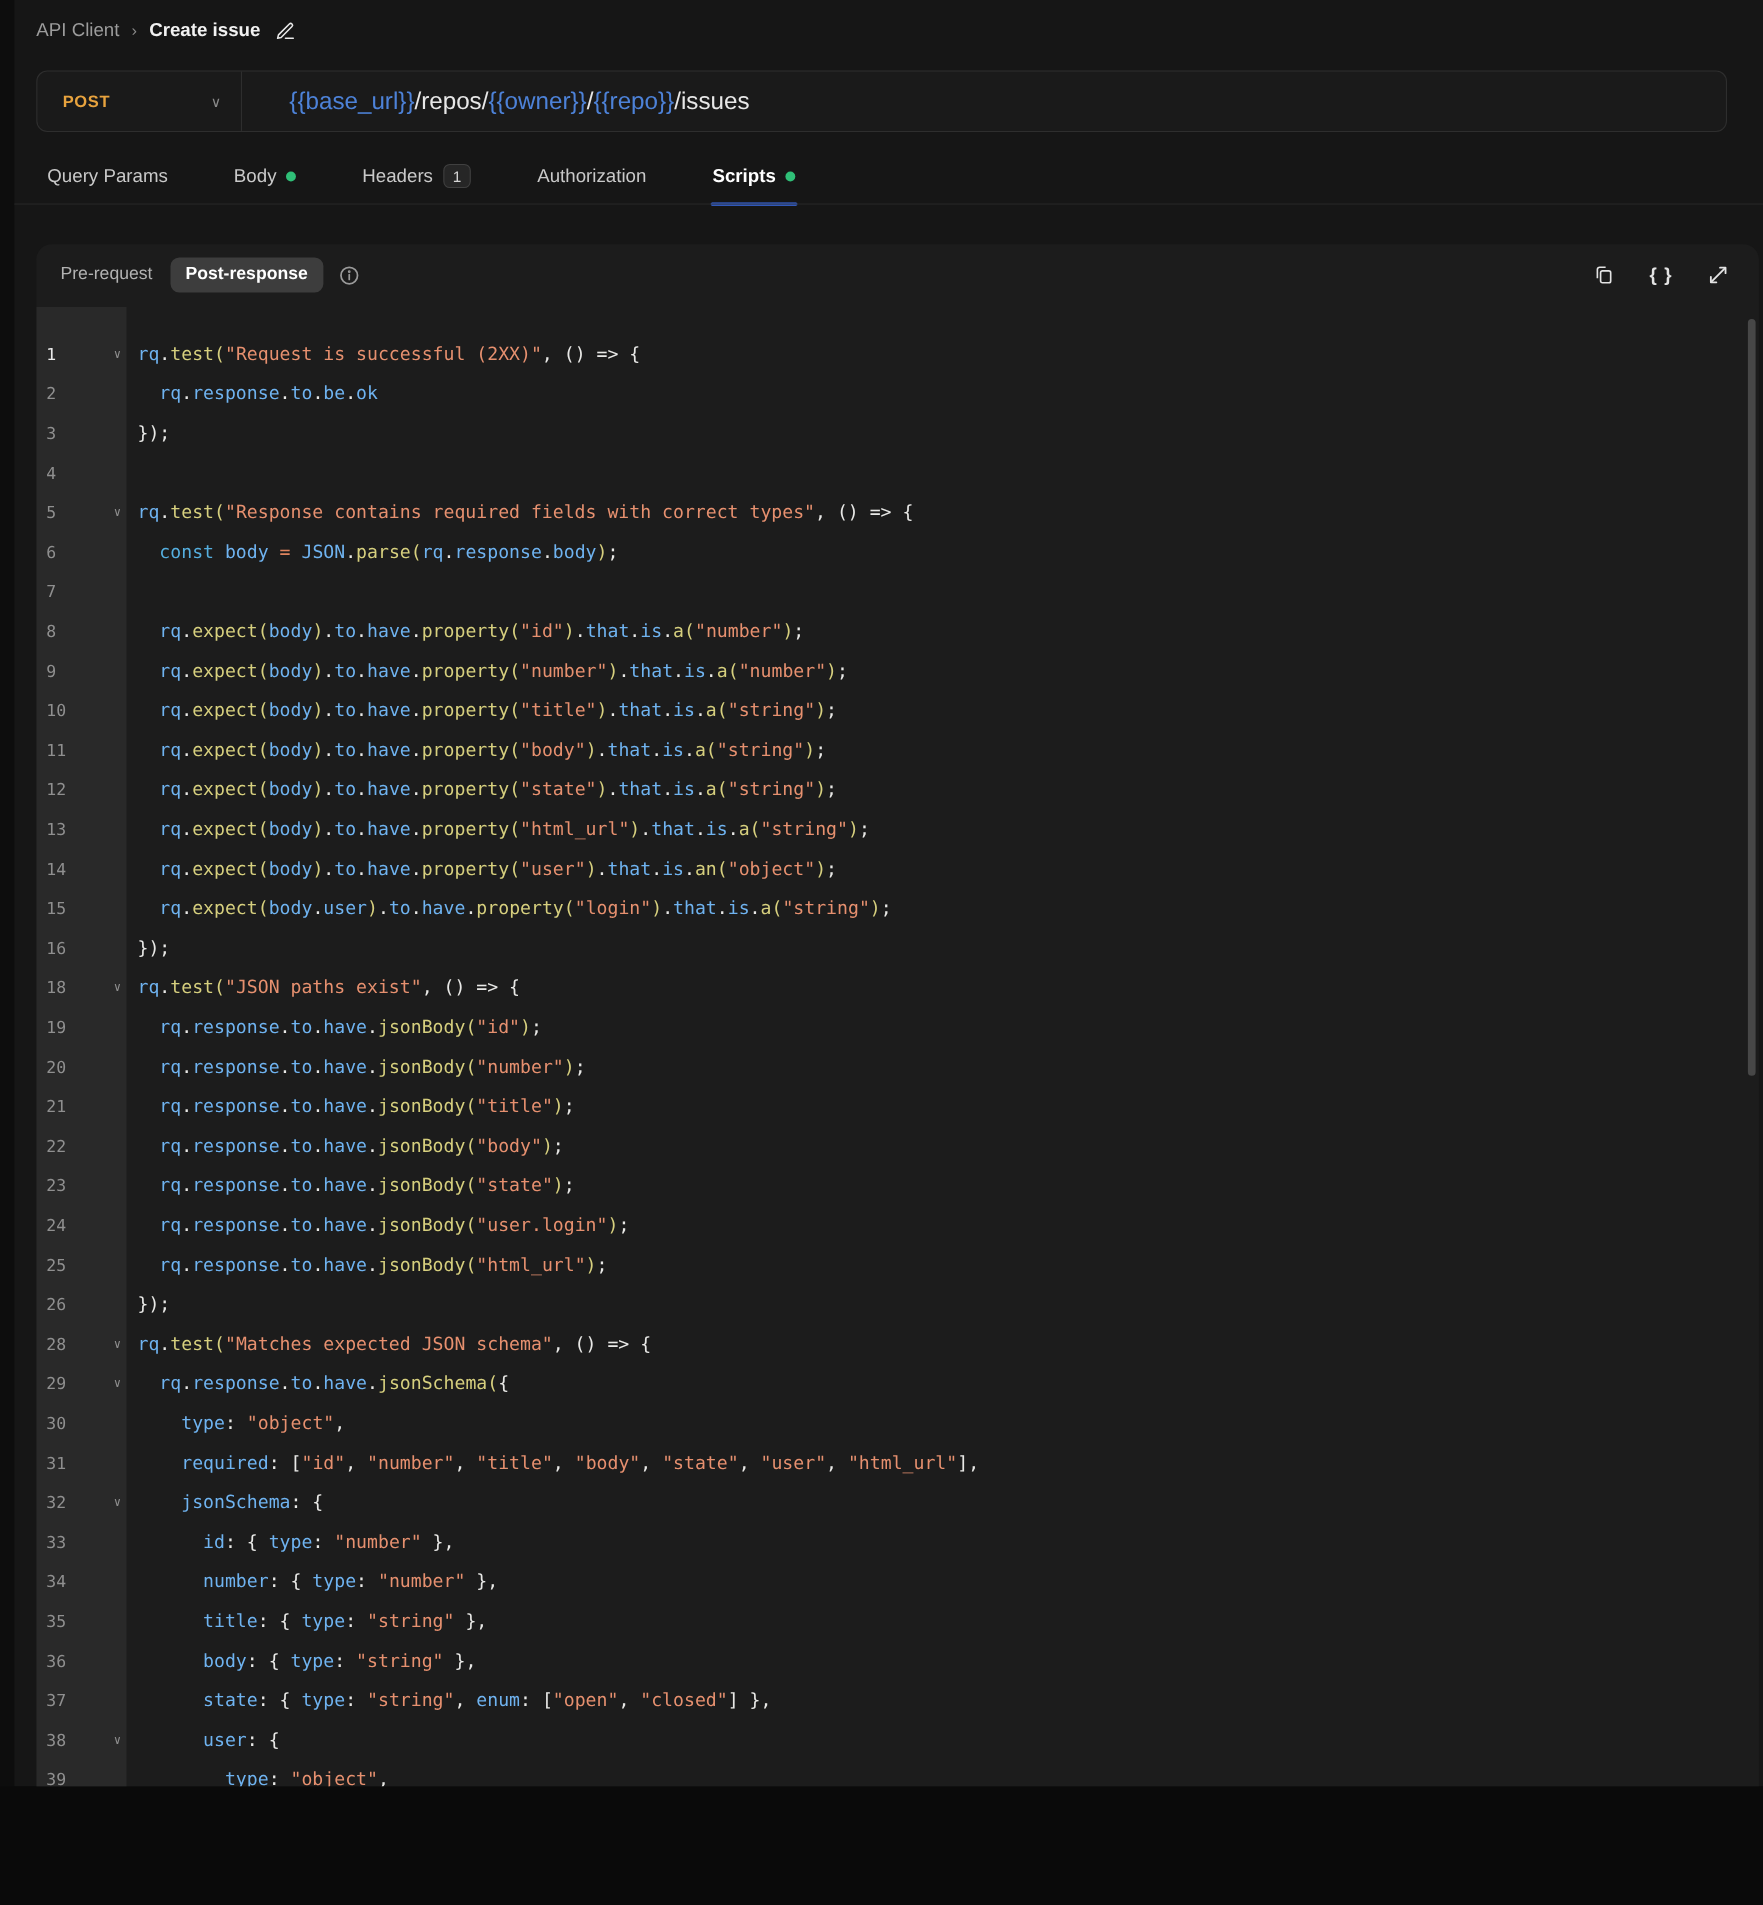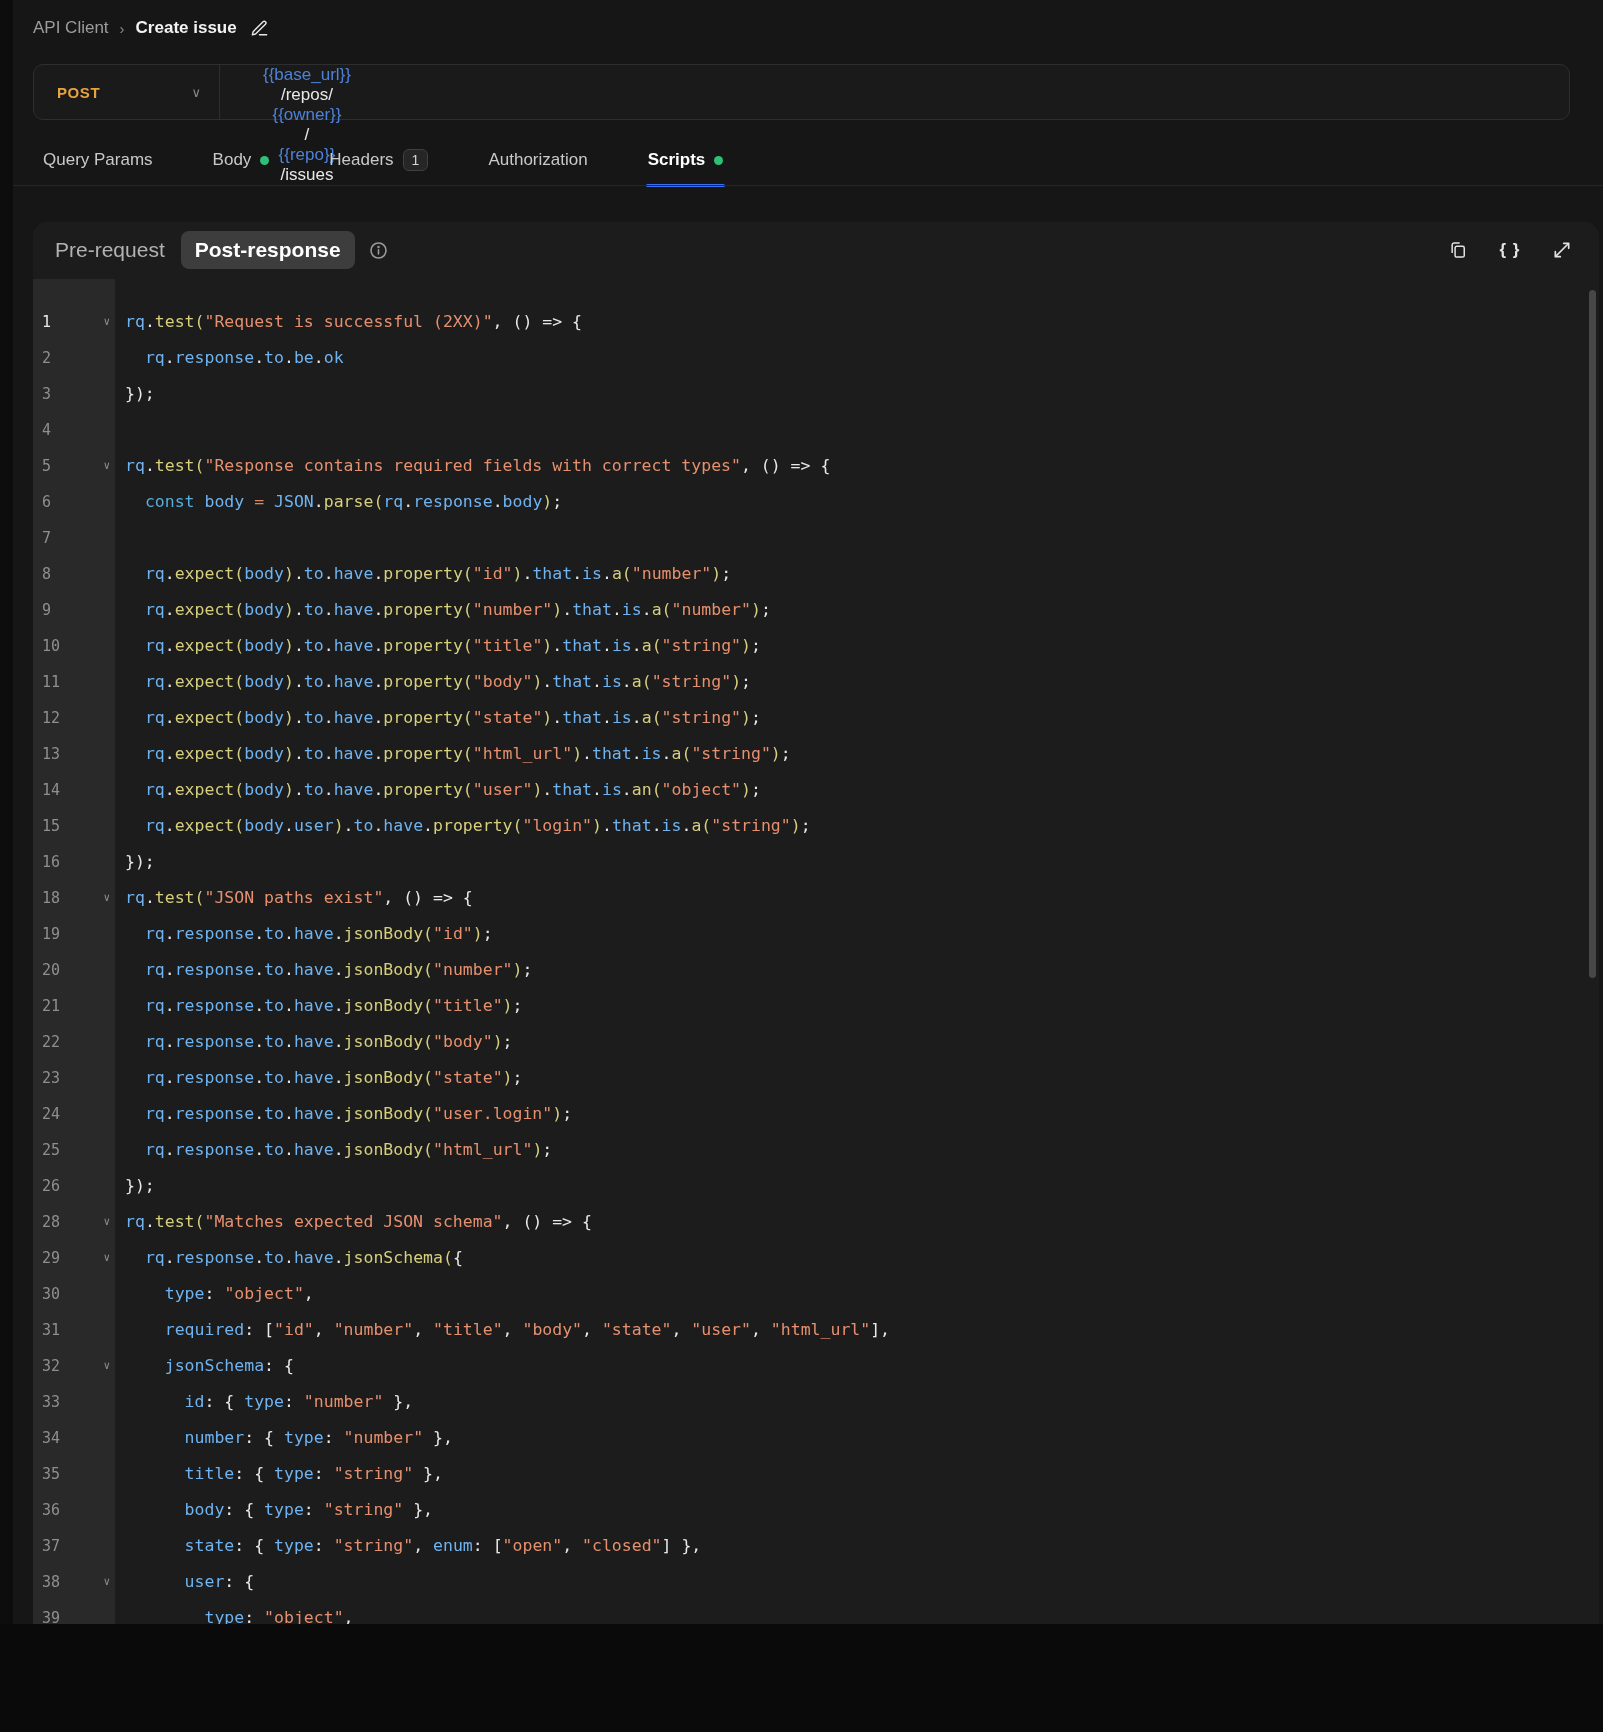--- a/index.html
+++ b/index.html
@@ -13,40 +13,40 @@
   .crumb-sep{color:#8a8a8a;font-size:15px;}
   .crumb-cur{color:#f2f2f2;font-weight:700;}
   .pencil{width:19px;height:19px;margin-left:2px;}
 
   
   .url-row{position:absolute;left:33px;top:64px;right:33px;height:54px;background:#1a1a1a;
            border:1px solid #2e2e2e;border-radius:10px;display:flex;align-items:stretch;gap:20px;}
   .method{width:162px;display:flex;align-items:center;padding-left:23px;border-right:1px solid #2e2e2e;}
   .method-label{color:var(--c-method_orange);font-weight:700;font-size:15px;letter-spacing:.6px;}
   .method-chev{color:#8a8a8a;font-size:13px;margin-left:auto;margin-right:18px;}
-  .url{display:flex;align-items:center;padding-left:23px;font-size:17px;white-space:pre;flex-direction:column;}
+  .url{display:flex;align-items:center;padding-left:23px;font-size:22px;white-space:pre;}
   .seg-var{color:var(--c-url_variable_blue);}
   .seg-plain{color:#e8e8e8;}
 
   
   .tabs{position:absolute;left:43px;top:134px;height:52px;display:flex;gap:60px;font-size:17px;}
   .tab{display:flex;align-items:center;gap:9px;color:#c9c9c9;position:relative;height:100%;text-align:right;}
   .tab.active{color:#ffffff;font-weight:700;}
   .tab.active::after{content:"";position:absolute;left:-2px;right:-2px;bottom:-1px;height:3px;
                      background:var(--c-accent_blue);border-radius:2px;}
   .dot{width:9px;height:9px;border-radius:50%;background:var(--c-green_dot);}
   .badge{font-size:14px;color:#d4d4d4;background:#262626;border:1px solid #404040;border-radius:6px;
          padding:1px 8px;line-height:18px;}
   .tabs-border{position:absolute;left:13px;right:0;top:185px;height:1px;background:#262626;}
 
   
   .panel{position:absolute;left:33px;top:222px;width:1566px;height:1510px;background:#1c1c1c;
          border-radius:14px 14px 0 0;}
   .panel-head{height:56px;display:flex;align-items:center;padding:0 26px 0 22px;}
-  .ed-tab{color:#b2b2b2;font-size:21px;}
+  .ed-tab{color:#b2b2b2;font-size:16px;}
   .ed-tab.pill{color:#ffffff;font-weight:700;background:#3d3d3d;border-radius:8px;padding:7px 14px;margin-left:16px;}
   .info{margin-left:14px;display:flex;align-items:center;}
   .head-icons{margin-left:auto;display:flex;align-items:center;gap:30px;}
   .hicon{width:22px;height:22px;display:flex;align-items:center;justify-content:center;color:#e3e3e3;}
   .braces-glyph{font-size:17px;font-weight:700;letter-spacing:1px;color:#e3e3e3;white-space:pre;}
 
   
   .editor{position:absolute;left:0;right:0;top:57px;bottom:0;overflow:hidden;
           font-family:"DejaVu Sans Mono",monospace;}
   .gutter-strip{position:absolute;left:0;top:0;bottom:0;width:82px;background:#292929;}

